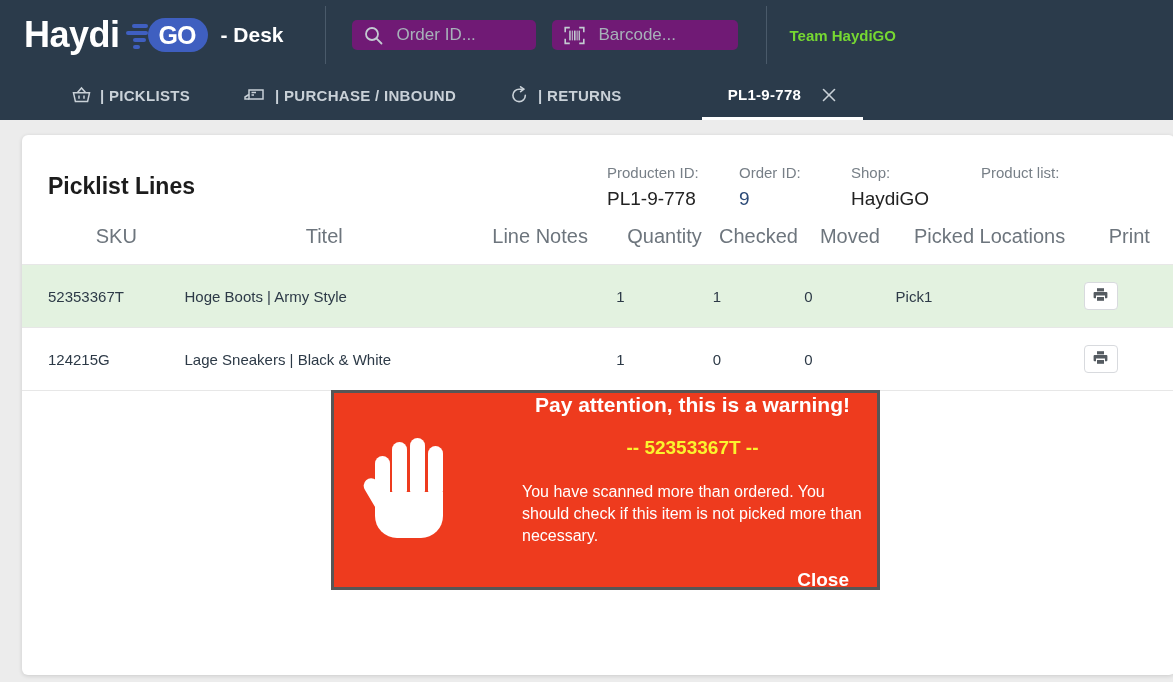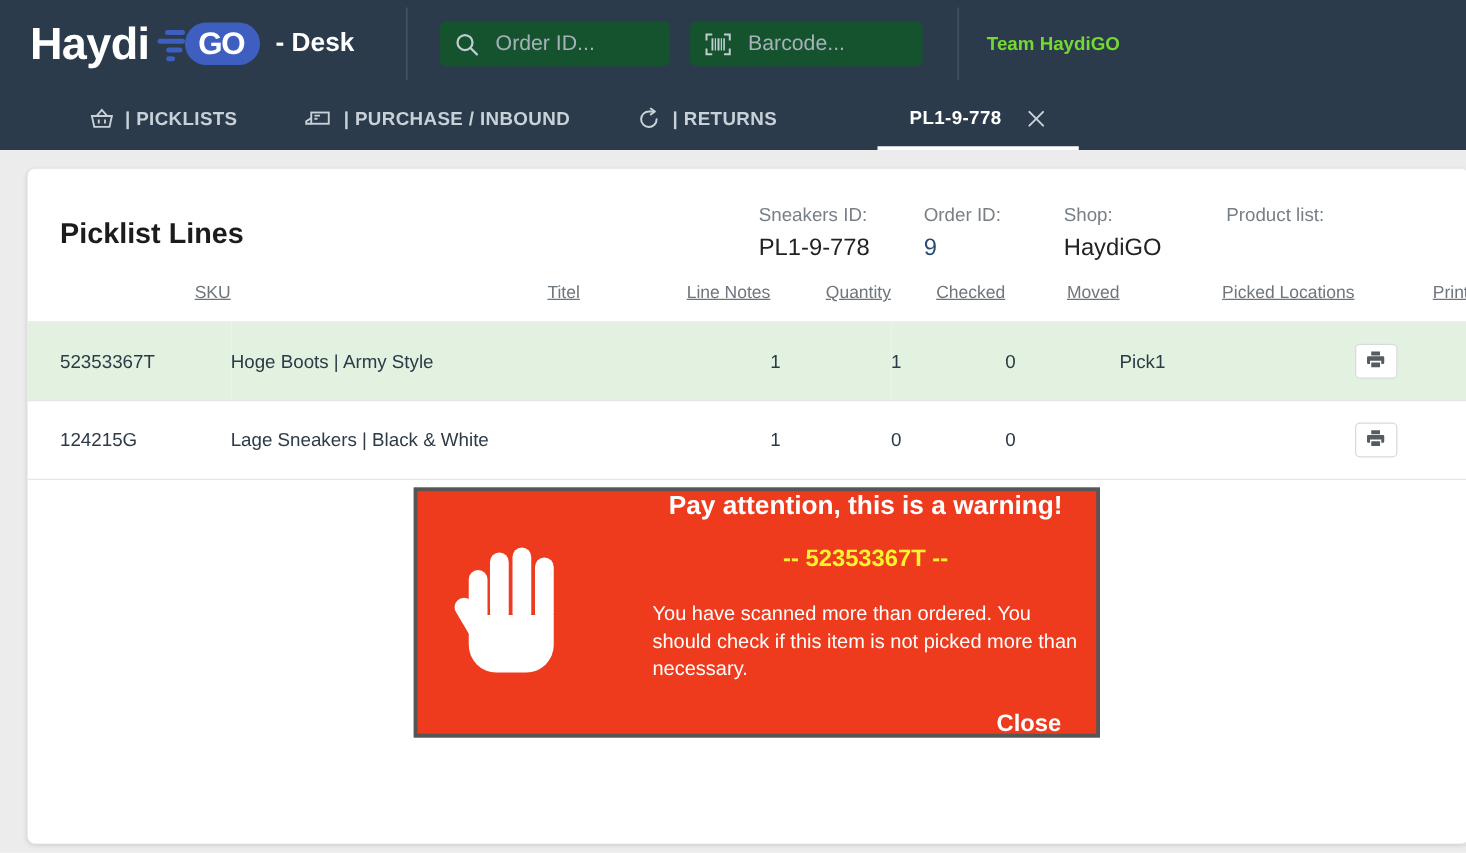--- a/index.html
+++ b/index.html
@@ -78,22 +78,22 @@
     font-weight: bold;
     margin-left: 12px;
   }
   .topbar-divider {
     width: 1px;
     height: 58px;
     background: #4a5a6a;
     margin: 0 26px 0 42px;
   }
   .search-box {
-    height: 36px;
-    background: #14532d;
+    height: 30px;
+    background: #701a75;
     border-radius: 5px;
     display: flex;
     align-items: center;
     padding: 0 12px;
     margin-right: 16px;
   }
   .search-box.order { width: 184px; }
   .search-box.barcode { width: 186px; }
   .search-box .ico { flex: 0 0 auto; display: flex; align-items: center; }
   .search-box .ph {
@@ -202,26 +202,25 @@
   .m-shop     { width: 130px; }
   .m-prodlist { width: 172px; }
 
   
   table.lines {
     width: 100%;
     border-collapse: collapse;
     table-layout: fixed;
   }
   table.lines th {
-    font-size: 14px;
+    font-size: 20px;
     font-weight: normal;
     color: #6d757d;
-    text-align: right;
+    text-align: center;
     padding: 6px 0 16px 0;
-    text-decoration: underline;
   }
   table.lines td {
     font-size: 15px;
     color: #2d3a47;
     padding: 17px 0;
     border-bottom: 1px solid #e7e7e7;
     vertical-align: middle;
   }
   table.lines tr.hl td { background: #e3f2e0; }
   .c-sku   { width: 160px; padding-left: 26px !important; }
@@ -416,21 +415,21 @@
   </div>
 </div>
 
 <div class="card">
 
   <div class="card-head">
     <div class="card-title">Picklist Lines</div>
 
     <div class="meta-group">
       <div class="meta m-picklist">
-        <span class="lbl">Sneakers ID:</span>
+        <span class="lbl">Producten ID:</span>
         <span class="val">PL1-9-778</span>
       </div>
       <div class="meta m-order">
         <span class="lbl">Order ID:</span>
         <span class="val link">9</span>
       </div>
       <div class="meta m-shop">
         <span class="lbl">Shop:</span>
         <span class="val">HaydiGO</span>
       </div>

